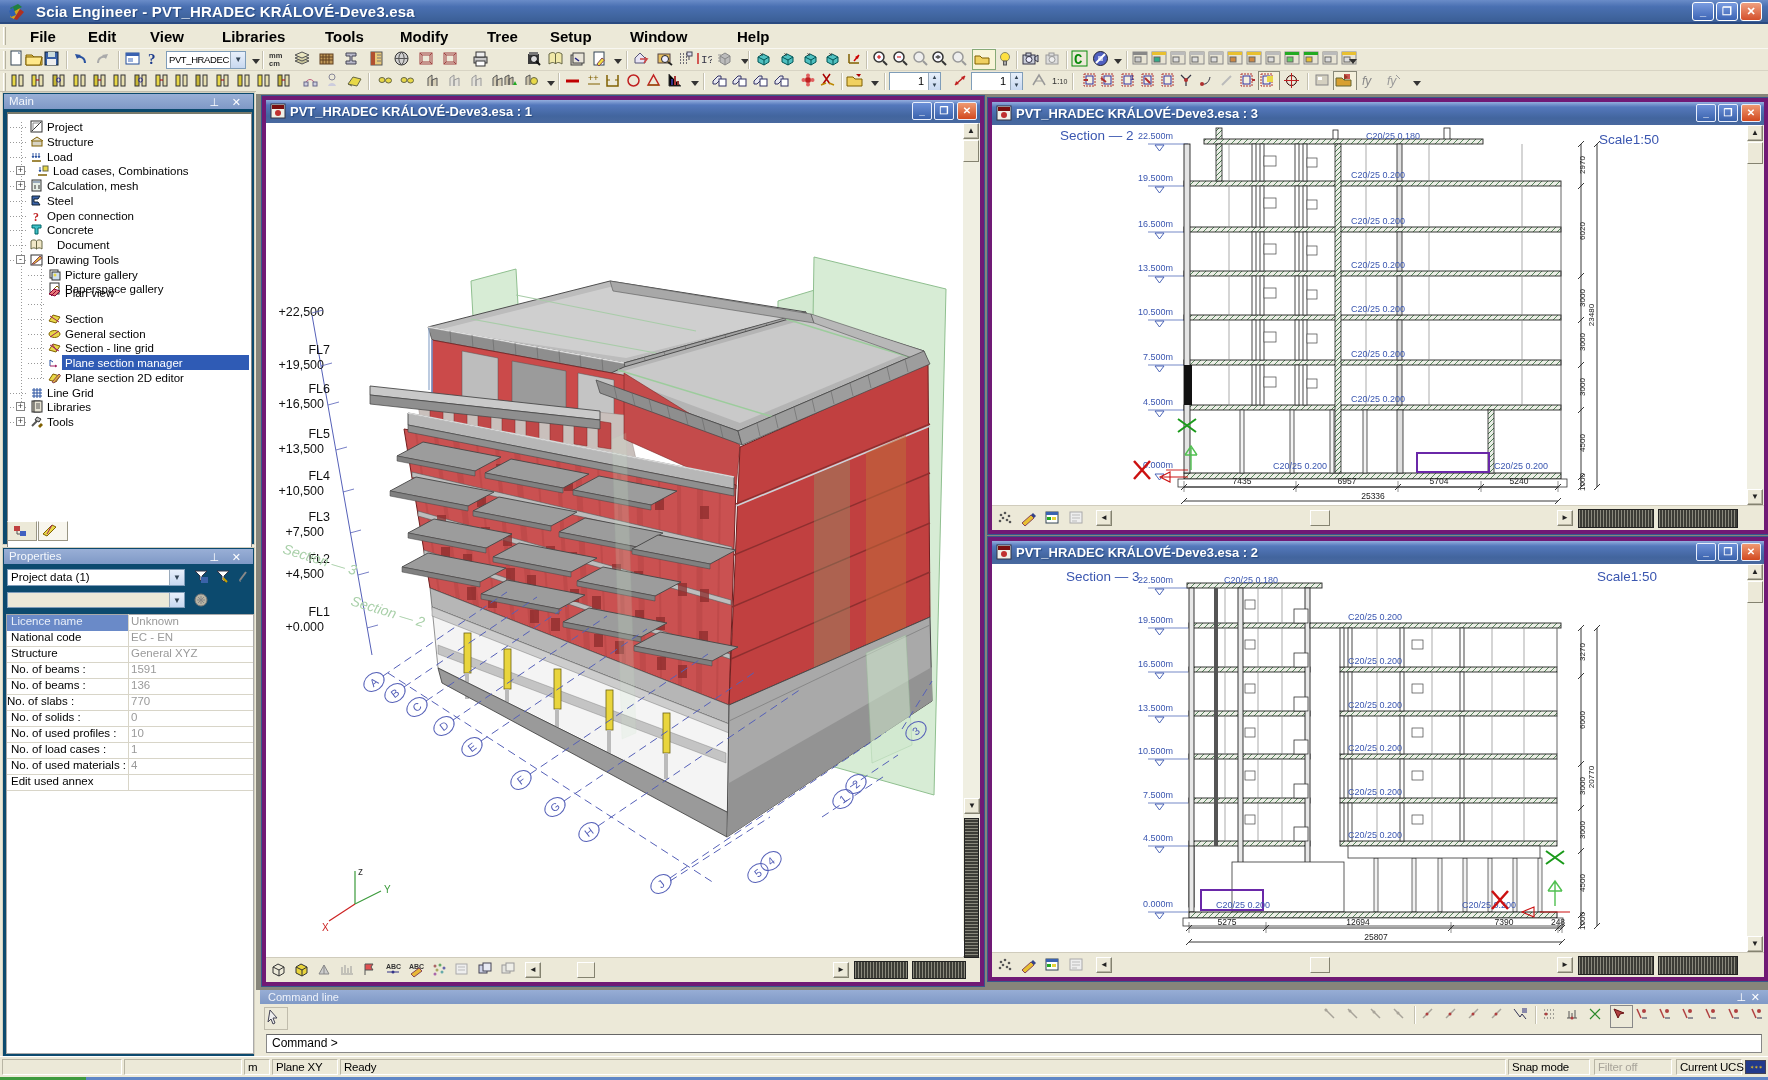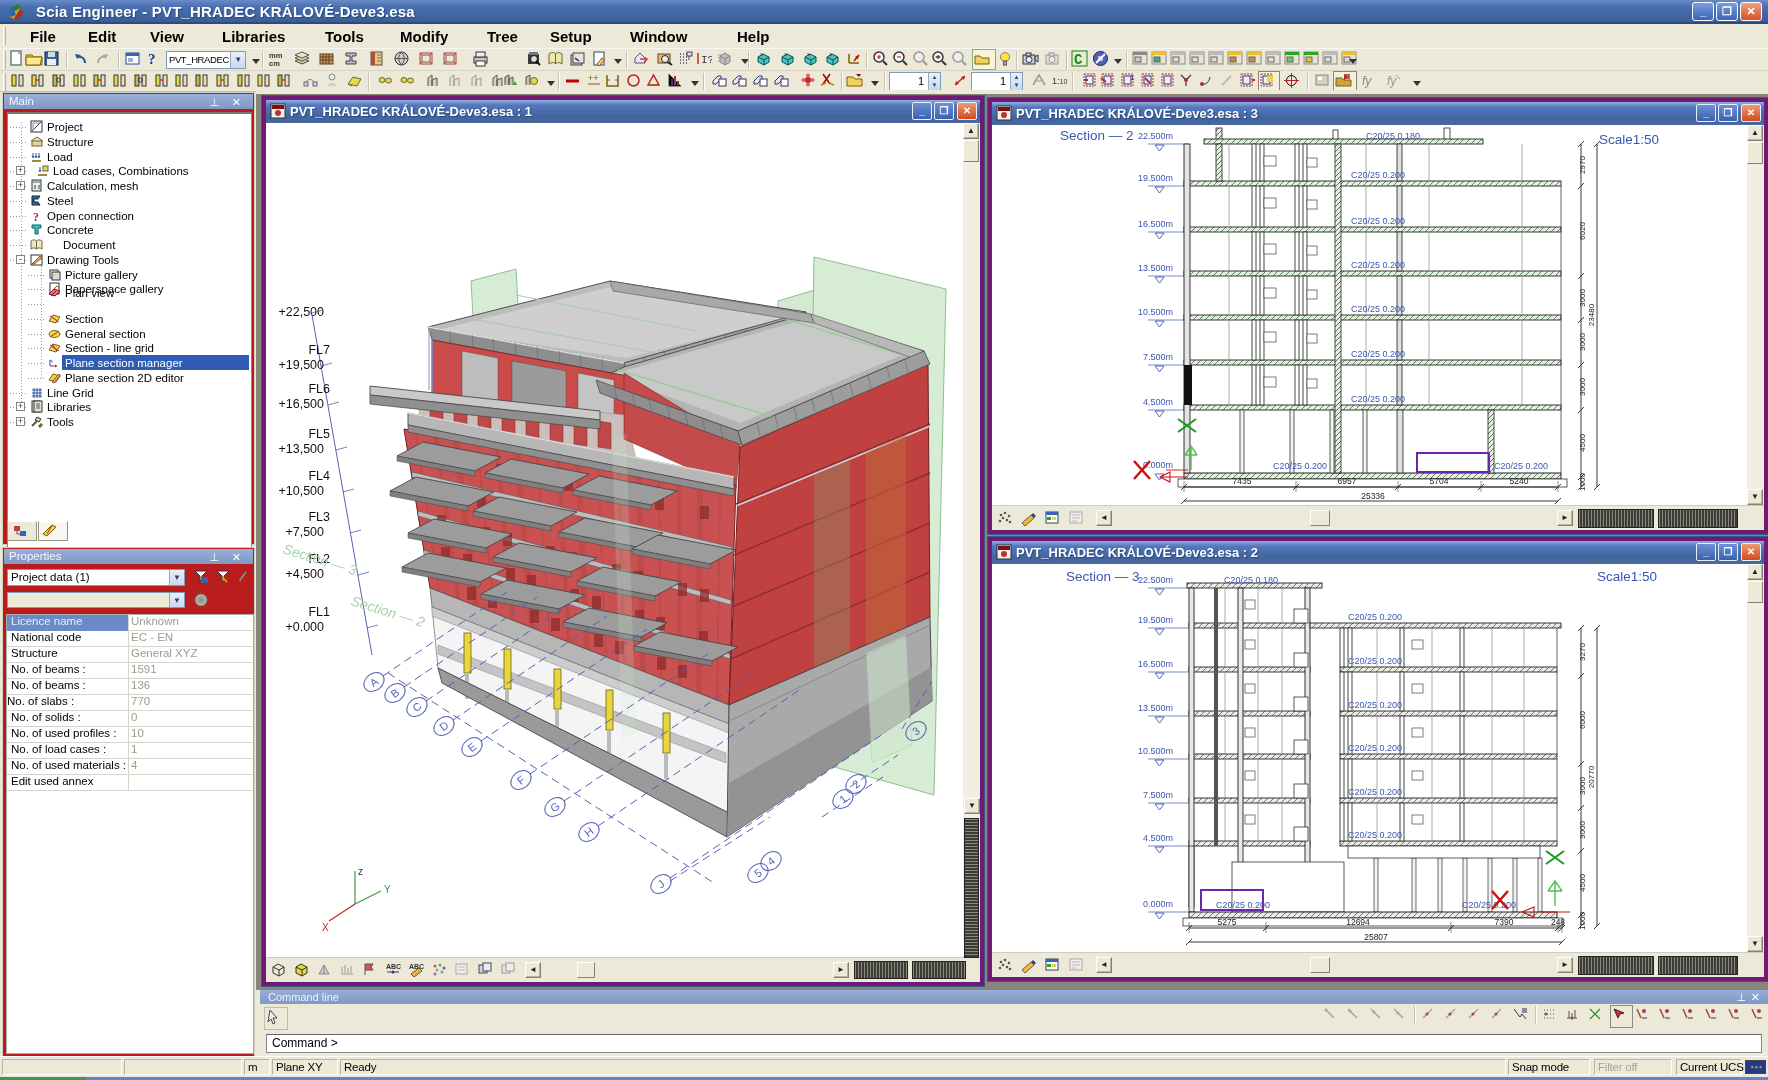--- a/index.html
+++ b/index.html
@@ -15,21 +15,21 @@
 .tbrow{position:absolute;left:0;width:1768px;height:22px;background:#ece9d8}
 #tb1{top:48px;border-top:1px solid #f8f7f1}
 #tb2{top:70px;border-top:1px solid #d8d4c4;border-bottom:1px solid #c0bcac}
 .ic{position:absolute;overflow:hidden}
 .sep{position:absolute;top:2px;width:2px;height:18px;border-left:1px solid #c5c1b0;border-right:1px solid #fff}
 .grip{position:absolute;top:2px;width:3px;height:18px;border-left:1px solid #fff;border-right:1px solid #b5b1a0}
 .combo{position:absolute;border:1px solid #7f9db9;background:#fff;font-size:11px}
 .combo .ar{position:absolute;right:0;top:0;bottom:0;width:15px;background:linear-gradient(180deg,#e8f0fb,#c8d8f0);border-left:1px solid #9ab;
  color:#345;font-size:8px;text-align:center;line-height:16px}
 
-.dockpanel{position:absolute;left:2px;width:253px;background:#b91c1c;border:1px solid #d4d0c0}
+.dockpanel{position:absolute;left:2px;width:253px;background:#0c4a6e;border:1px solid #d4d0c0}
 .ptitle{position:absolute;left:1px;top:1px;right:1px;height:15px;background:linear-gradient(180deg,#99afd6,#7f99c6);
  color:#f4f7fc;font-size:11.5px;padding-left:5px;line-height:15px}
 .ptitle .pbtn{position:absolute;top:1px;color:#fff;font-size:11px}
 .treebox{position:absolute;background:#fff;border:1px solid #888;border-top:2px solid #7a7a6a;font-size:11.5px}
 .ti{position:absolute;white-space:nowrap;color:#000}
 .ti .lbl{position:relative;top:-3px}
 .pm{position:absolute;width:9px;height:9px;border:1px solid #848484;background:#fff;font-size:9px;line-height:7px;text-align:center;color:#333}
 .tabs{position:absolute;height:20px;font-size:10px}
 .tab{position:absolute;top:0;width:30px;height:20px;border:1px solid #9a9685;border-top:1px solid #fff;background:#ece9d8}
 
@@ -674,21 +674,21 @@
           <text x="3" y="12" font-size="12" font-weight="bold" fill="#c02020" font-family="Liberation Serif">?</text>
         </svg><span class="lbl" style="margin-left:3px;;position:relative;z-index:2">Open connection</span></div>
 <div style="position:absolute;left:2px;top:116.25px;width:18px;height:1px;background-image:repeating-linear-gradient(90deg,#999 0 1px,transparent 1px 3px)"></div>
 <div class="ti" style="left:22px;top:109.25px"><svg width="14" height="14" viewBox="0 0 14 14">
           <path d="M2 2h9v3H8v6H5V5H2z" fill="#40c0c8" stroke="#066"></path>
         </svg><span class="lbl" style="margin-left:3px;;position:relative;z-index:2">Concrete</span></div>
 <div style="position:absolute;left:2px;top:131.0px;width:18px;height:1px;background-image:repeating-linear-gradient(90deg,#999 0 1px,transparent 1px 3px)"></div>
 <div class="ti" style="left:22px;top:124.0px"><svg width="14" height="14" viewBox="0 0 14 14">
           <path d="M1 3c2-1.5 4-1.5 5.5 0C8 1.5 10 1.5 12 3v8c-2-1.5-4-1.5-5.5 0C5 9.5 3 9.5 1 11z" fill="#f0e8c8" stroke="#664"></path>
           <path d="M6.5 3v8" stroke="#664"></path>
-        </svg><span class="lbl" style="margin-left:19px;;position:relative;z-index:2">Document</span></div>
+        </svg><span class="lbl" style="margin-left:13px;;position:relative;z-index:2">Document</span></div>
 <div style="position:absolute;left:2px;top:145.75px;width:18px;height:1px;background-image:repeating-linear-gradient(90deg,#999 0 1px,transparent 1px 3px)"></div>
 <div class="pm" style="left:8px;top:140.75px">-</div>
 <div class="ti" style="left:22px;top:138.75px"><svg width="14" height="14" viewBox="0 0 14 14">
           <rect x="1" y="2" width="11" height="10" fill="#fff" stroke="#333"></rect>
           <path d="M2 11L10 3l2 2-8 6z" fill="#e8b838" stroke="#845"></path>
         </svg><span class="lbl" style="margin-left:3px;;position:relative;z-index:2">Drawing Tools</span></div>
 <div style="position:absolute;left:20px;top:160.5px;width:18px;height:1px;background-image:repeating-linear-gradient(90deg,#999 0 1px,transparent 1px 3px)"></div>
 <div class="ti" style="left:40px;top:153.5px"><svg width="14" height="14" viewBox="0 0 14 14">
           <rect x="2" y="2" width="8" height="8" fill="#fff" stroke="#333"></rect>
           <rect x="4" y="4" width="8" height="8" fill="#d0e0f0" stroke="#333"></rect>

